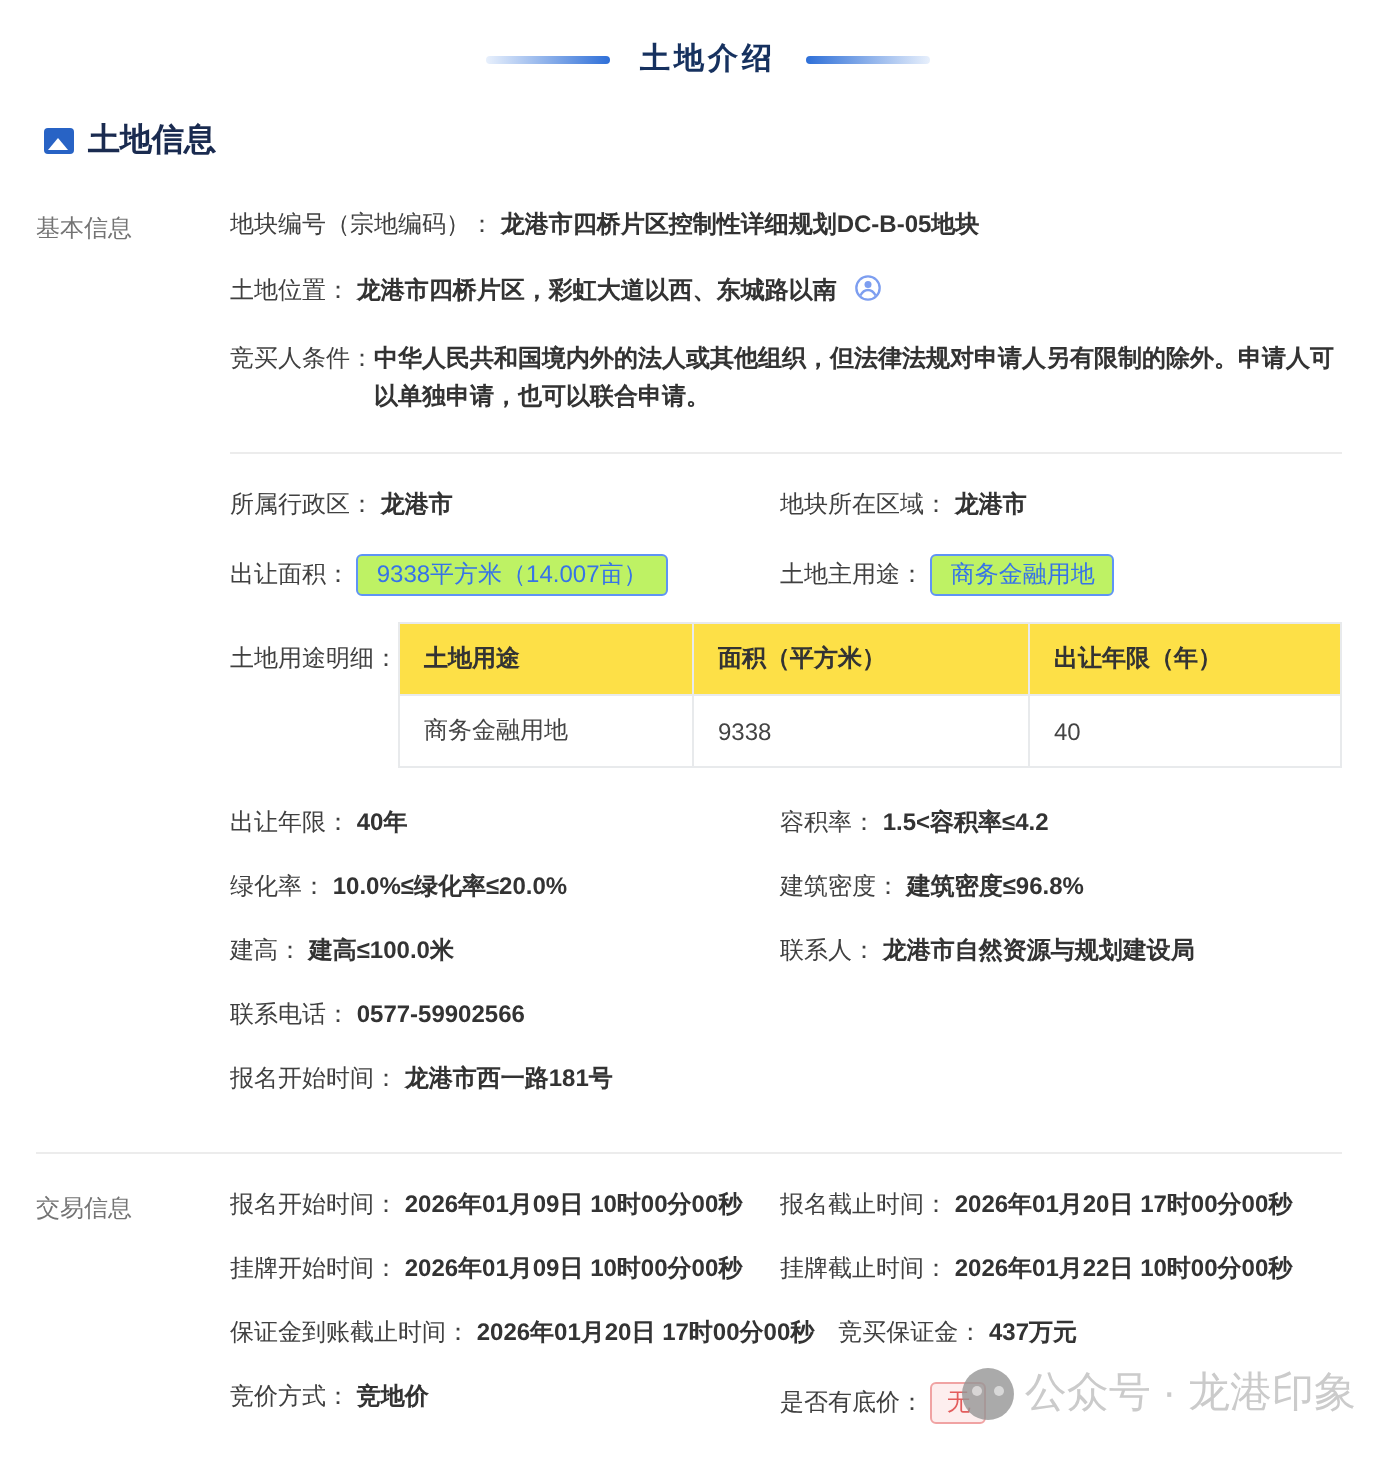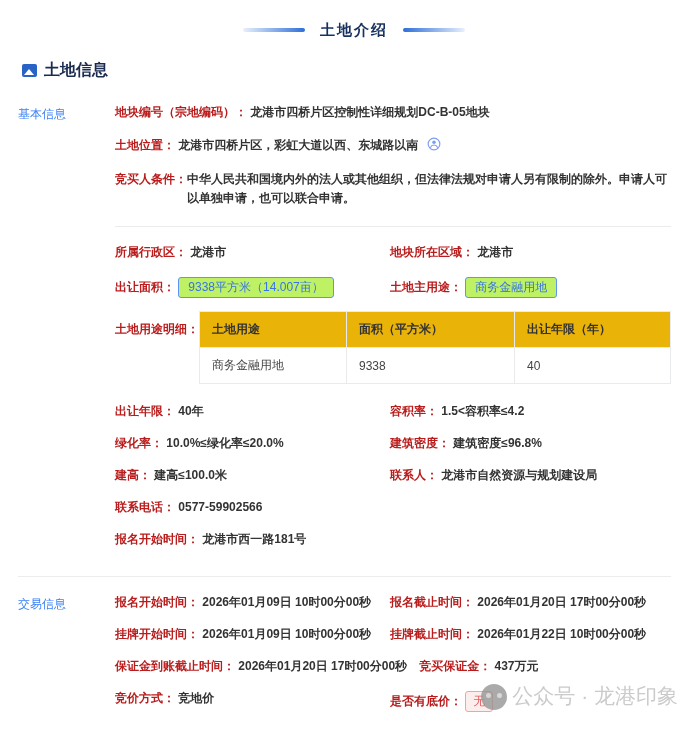--- a/index.html
+++ b/index.html
@@ -17,24 +17,24 @@
   .page-title { font-size:15px; font-weight:bold; color:#16315f; letter-spacing:2px; line-height:18px; }
   
   .section-header { display:flex; align-items:center; gap:7px; margin:21px 0 0 22px; }
   .img-icon { position:relative; width:15px; height:13px; background:#2863c5; border-radius:2px; overflow:hidden; flex:none; }
   .img-icon .mtn { position:absolute; bottom:2px; left:2px; width:0; height:0;
     border-left:5px solid transparent; border-right:5px solid transparent; border-bottom:6px solid #fff; }
   .section-title { font-size:16px; font-weight:bold; color:#1a2b50; }
   
   .content { display:flex; padding:0 20px 0 18px; }
   .content.first { margin-top:24px; }
-  .group-label { width:97px; flex:none; color:#3b82f6; padding-top:1px; }
+  .group-label { width:97px; flex:none; color:#737373; padding-top:1px; }
   .fields { flex:1; min-width:0; }
   .row { margin-bottom:18px; line-height:14px; }
-  .lbl { color:#b91c1c;font-weight:bold; }
+  .lbl { color:#404040; }
   .val { color:#333; font-weight:bold; }
   .wrap-row { display:flex; }
   .wrap-row .lbl { flex:none; line-height:1.6; }
   .wrap-row .val { flex:1; min-width:0; line-height:1.6; }
   .pair { display:flex; }
   .pair .cell-l { width:275px; flex:none; }
   .pair.autow .cell-l { width:auto; min-width:275px; padding-right:12px; }
   .pair .cell-r { flex:1; min-width:0; }
   .divider-inner { height:1px; background:#ececec; margin-bottom:18px; }
   .divider-full { height:1px; background:#ececec; margin:12px 20px 18px 18px; }
@@ -42,21 +42,21 @@
   .badge-blue { display:inline-block; border:1px solid #5f94f5; color:#3673e8; background:#bef264;
     border-radius:3px; padding:2px 9px; font-weight:normal; line-height:15px; }
   .badge-red { display:inline-block; border:1px solid #f0a3a3; color:#e35d5d; background:#fdeeee;
     border-radius:3px; padding:2px 7px; font-weight:normal; line-height:15px; }
   .badge-row { margin-bottom:13px; }
   
   .table-row { display:flex; align-items:flex-start; margin-bottom:20px; }
   .table-row .lbl { flex:none; padding-top:10px; }
   table.use-table { flex:1; border-collapse:collapse; table-layout:fixed; }
   .use-table th, .use-table td { border:1px solid #e8eaec; text-align:left; padding:9px 12px; font-size:12px; }
-  .use-table th { background:#eab308; color:#333; font-weight:bold; }
+  .use-table th { background:#fde047; color:#333; font-weight:bold; }
   .use-table td { color:#444; font-weight:normal; }
   .use-table .c1 { width:147px; } .use-table .c2 { width:168px; }
   
   .loc-icon { vertical-align:-2px; margin-left:5px; cursor:pointer; }
   
   .watermark { position:absolute; right:13px; top:682px; display:flex; align-items:flex-end; gap:5px;
     color:#cbcbcb; font-size:21px; z-index:5; pointer-events:none; }
   .wm-icon { position:relative; width:26px; height:26px; border-radius:50%; background:#969696; opacity:.8; flex:none; }
   .wm-icon::before { content:""; position:absolute; left:5px; top:9px; width:5px; height:5px; border-radius:50%; background:#cfcfcf; }
   .wm-icon::after  { content:""; position:absolute; right:5px; top:9px; width:5px; height:5px; border-radius:50%; background:#cfcfcf; }

